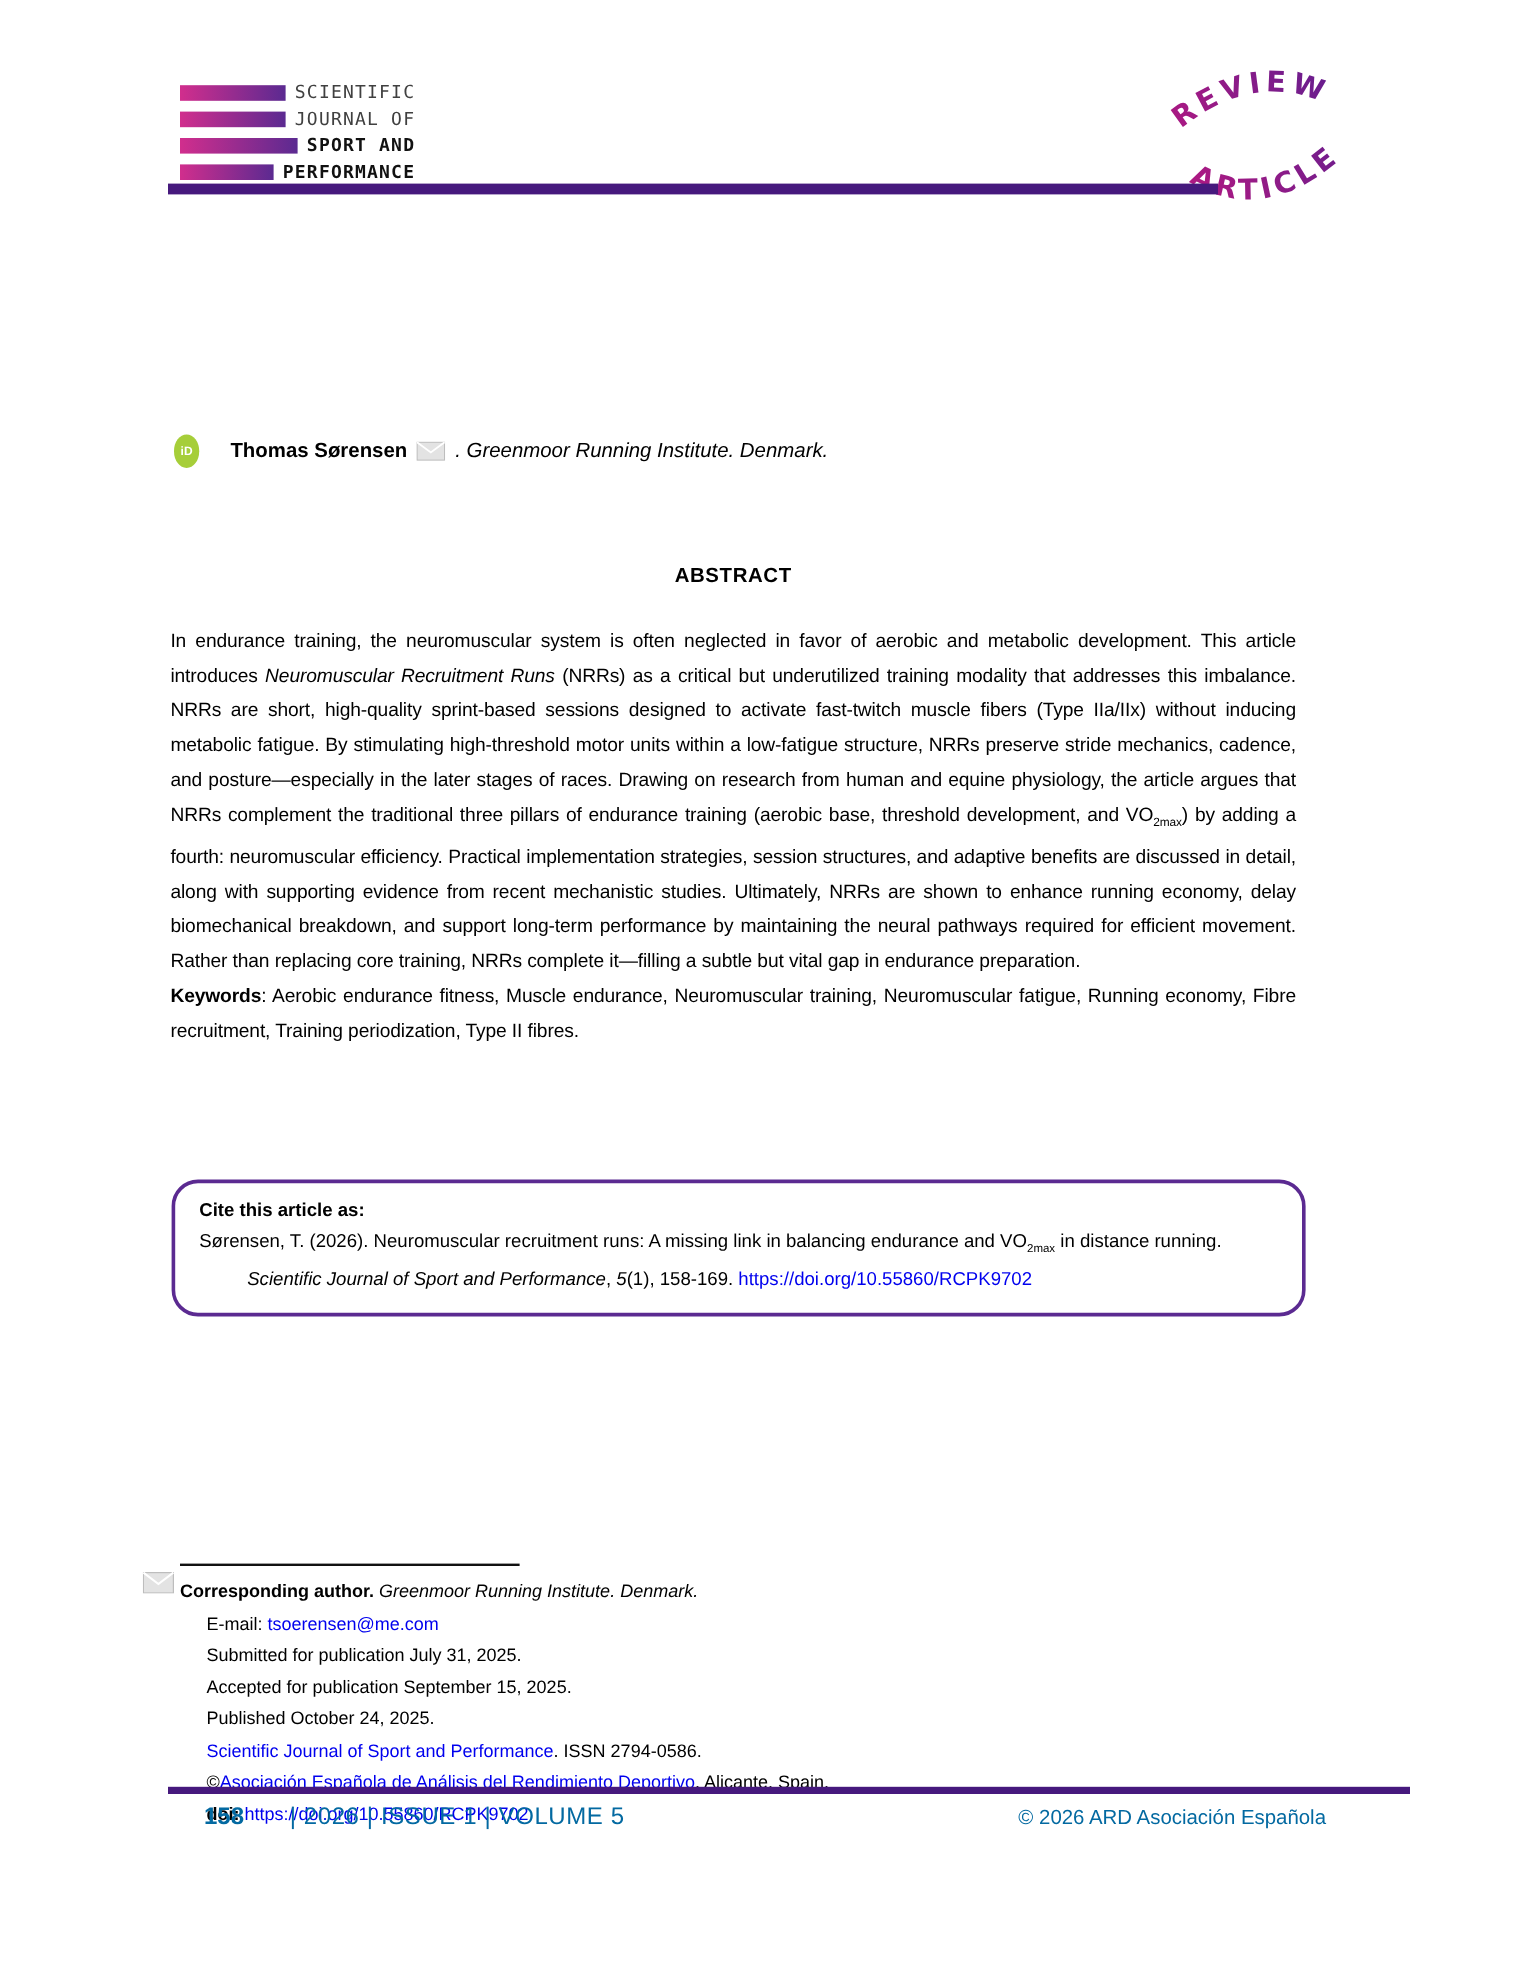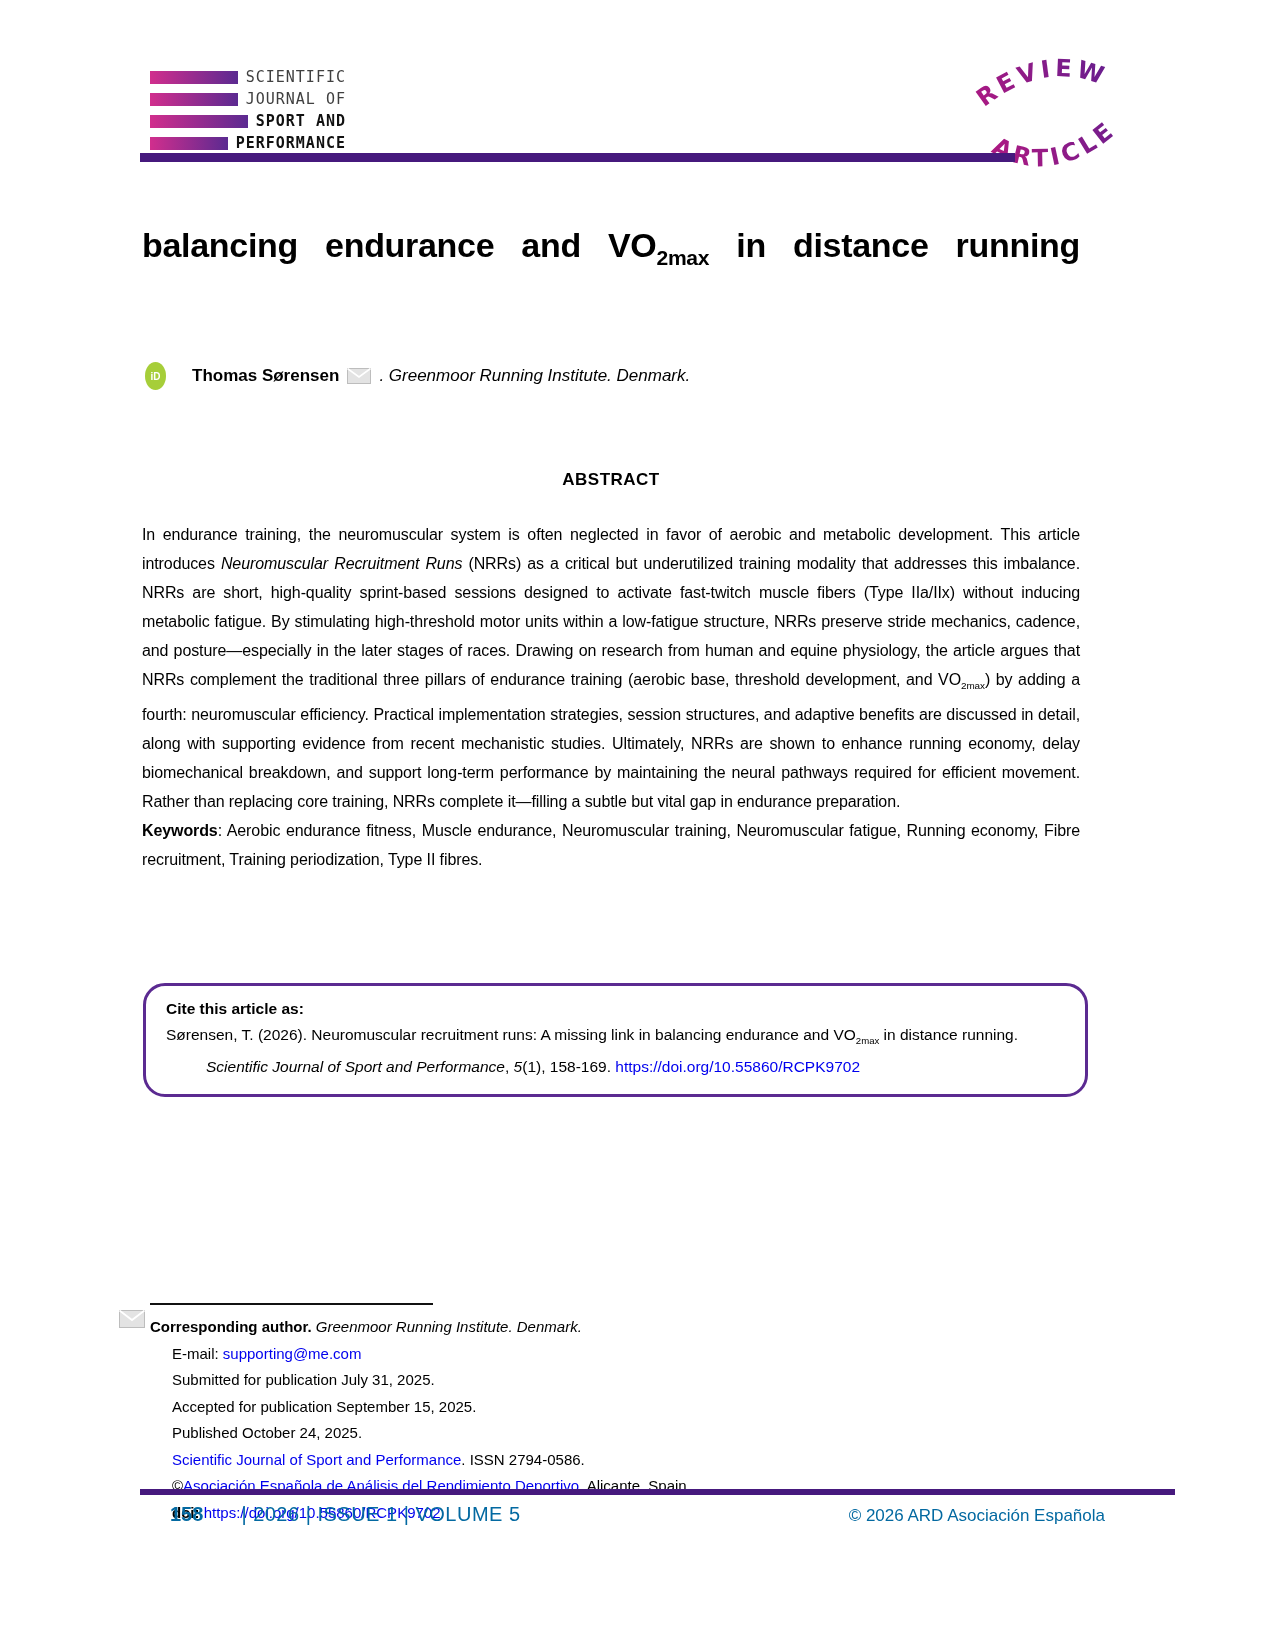--- a/index.html
+++ b/index.html
@@ -95,21 +95,20 @@
       <textPath href="#arcTop" startOffset="50%" text-anchor="middle">REVIEW</textPath>
     </text>
     <text font-family="DejaVu Sans, sans-serif" font-weight="bold" font-size="24" letter-spacing="4" fill="url(#badgeGrad)">
       <textPath href="#arcBottom" startOffset="50%" text-anchor="middle">ARTICLE</textPath>
     </text>
   </svg>
 
   <div class="rule-top"></div>
 
   <div class="title-block">
-    <div class="title-line"><span>balancing endurance and VO</span><span class="sub">2max</span><span> in distance running</span></div>
   </div>
 
   <div class="author-line">
     <span class="orcid">iD</span>
     <span class="author-name">Thomas Sørensen</span>
     <svg class="envelope" width="24" height="16" viewBox="0 0 24 16">
       <rect x="0.5" y="0.5" width="23" height="15" fill="#e3e3e3" stroke="#bdbdbd"></rect>
       <path d="M0.5,0.5 L12,9 L23.5,0.5" fill="none" stroke="#ffffff" stroke-width="1.6"></path>
     </svg>
     <span class="affil">. Greenmoor Running Institute. Denmark.</span>
@@ -128,21 +127,21 @@
   </div>
 
   <div class="footnote-sep"></div>
   <svg class="footnote-env" width="26" height="18" viewBox="0 0 26 18">
     <rect x="0.5" y="0.5" width="25" height="17" fill="#e3e3e3" stroke="#bdbdbd"></rect>
     <path d="M0.5,0.5 L13,10 L25.5,0.5" fill="none" stroke="#ffffff" stroke-width="1.8"></path>
   </svg>
 
   <div class="footnote">
     <div><span class="fn-bold">Corresponding author.</span><span class="fn-ital"> Greenmoor Running Institute. Denmark.</span></div>
-    <div class="indent"><span>E-mail: </span><a class="link">supporting@me.com</a></div>
+    <div class="indent"><span>E-mail: </span><a class="link">tsoerensen@me.com</a></div>
     <div class="indent">Submitted for publication July 31, 2025.</div>
     <div class="indent">Accepted for publication September 15, 2025.</div>
     <div class="indent">Published October 24, 2025.</div>
     <div class="indent"><a class="link">Scientific Journal of Sport and Performance</a><span>. ISSN 2794-0586.</span></div>
     <div class="indent"><span>©</span><a class="link">Asociación Española de Análisis del Rendimiento Deportivo</a><span>. Alicante. Spain.</span></div>
     <div class="indent"><span class="fn-bold">doi:</span><span>  </span> <a class="link">https://doi.org/10.55860/RCPK9702</a></div>
   </div>
 
   <div class="rule-bottom"></div>
   <div class="bottom-bar">

